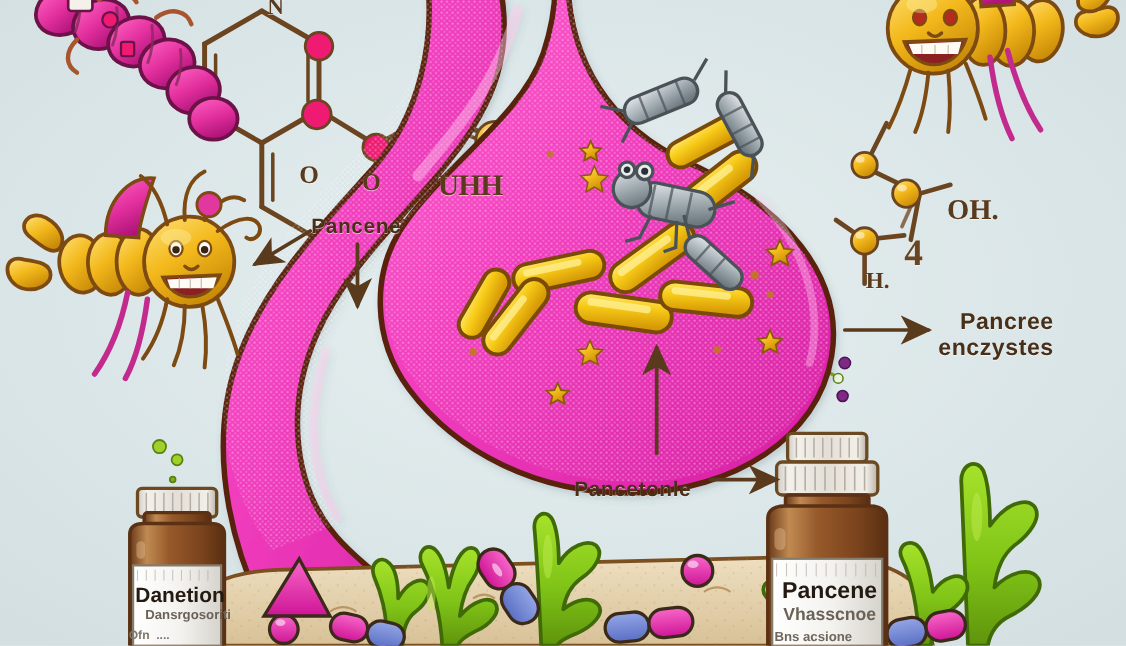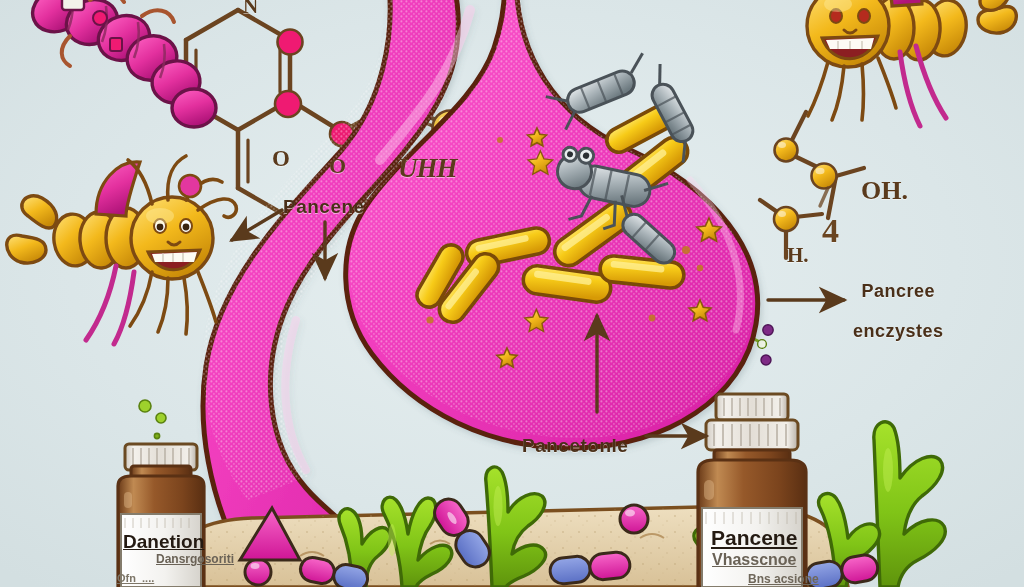--- a/index.html
+++ b/index.html
@@ -20,45 +20,45 @@
     color:#4a2f18;
     font-family:"Liberation Sans", sans-serif;
     font-weight:700;
     letter-spacing:.5px;
     text-shadow:0 1px 0 rgba(255,255,255,.55);
     white-space:pre;
     line-height:1.12;
   }
   #lbl-pancene{left:283px;top:196px;font-size:19px;}
   #lbl-pancetonle{left:522px;top:418px;font-size:19px;margin-top:17px;}
-  #lbl-pancreas-enz{left:853px;top:281px;font-size:18px;text-align:center;}
-  #lbl-pancreas-enz .l2{display:block;margin-top:20px;}
+  #lbl-pancreas-enz{left:853px;top:281px;font-size:21px;text-align:right;}
+  #lbl-pancreas-enz .l2{display:block;}
   .atomlabel{
     position:absolute;color:#5a3a1c;font-weight:700;
     font-family:"Liberation Serif", serif;
     text-shadow:0 1px 0 rgba(255,255,255,.5);
   }
   #atom-N{left:243px;top:-6px;font-size:21px;}
   #atom-O1{left:272px;top:146px;font-size:23px;}
   #atom-O2{left:329px;top:153px;font-size:22px;}
-  #atom-UHH{left:398px;top:153px;font-size:27px;letter-spacing:-1px;font-style:italic;}
+  #atom-UHH{left:398px;top:153px;font-size:27px;letter-spacing:-1px;}
   #atom-OH{left:861px;top:176px;font-size:26px;}
   #atom-H{left:787px;top:243px;font-size:21px;}
   #atom-4{left:822px;top:212px;font-size:34px;color:#6a4521;font-family:"Liberation Serif",serif;}
   .bottlelabeltext{
     position:absolute;color:#241a12;font-weight:700;
     font-family:"Liberation Sans",sans-serif;
-    white-space:pre;line-height:1.25;text-decoration:underline;
+    white-space:pre;line-height:1.25;
   }
   #blabel-left-1{left:123px;top:530px;font-size:19px;}
-  #blabel-left-2{left:132px;top:552px;font-size:12px;color:#6a6256;padding-left:24px;}
+  #blabel-left-2{left:108px;top:552px;font-size:12px;color:#6a6256;padding-left:24px;}
   #blabel-left-3{left:117px;top:572px;font-size:11px;color:#7d7668;}
   #blabel-right-1{left:711px;top:525px;font-size:21px;}
   #blabel-right-2{left:712px;top:550px;font-size:16px;color:#6a6256;}
-  #blabel-right-3{left:748px;top:572px;font-size:12px;color:#6f675a;}
+  #blabel-right-3{left:704px;top:572px;font-size:12px;color:#6f675a;}
 </style>
 </head>
 <body>
 
 <div id="stage">
 
   <svg class="layer" viewBox="0 0 1024 587">
     <defs>
       <radialGradient id="gBg" cx="50%" cy="45%" r="72%">
         <stop offset="0%" stop-color="#e6eff0"></stop>

